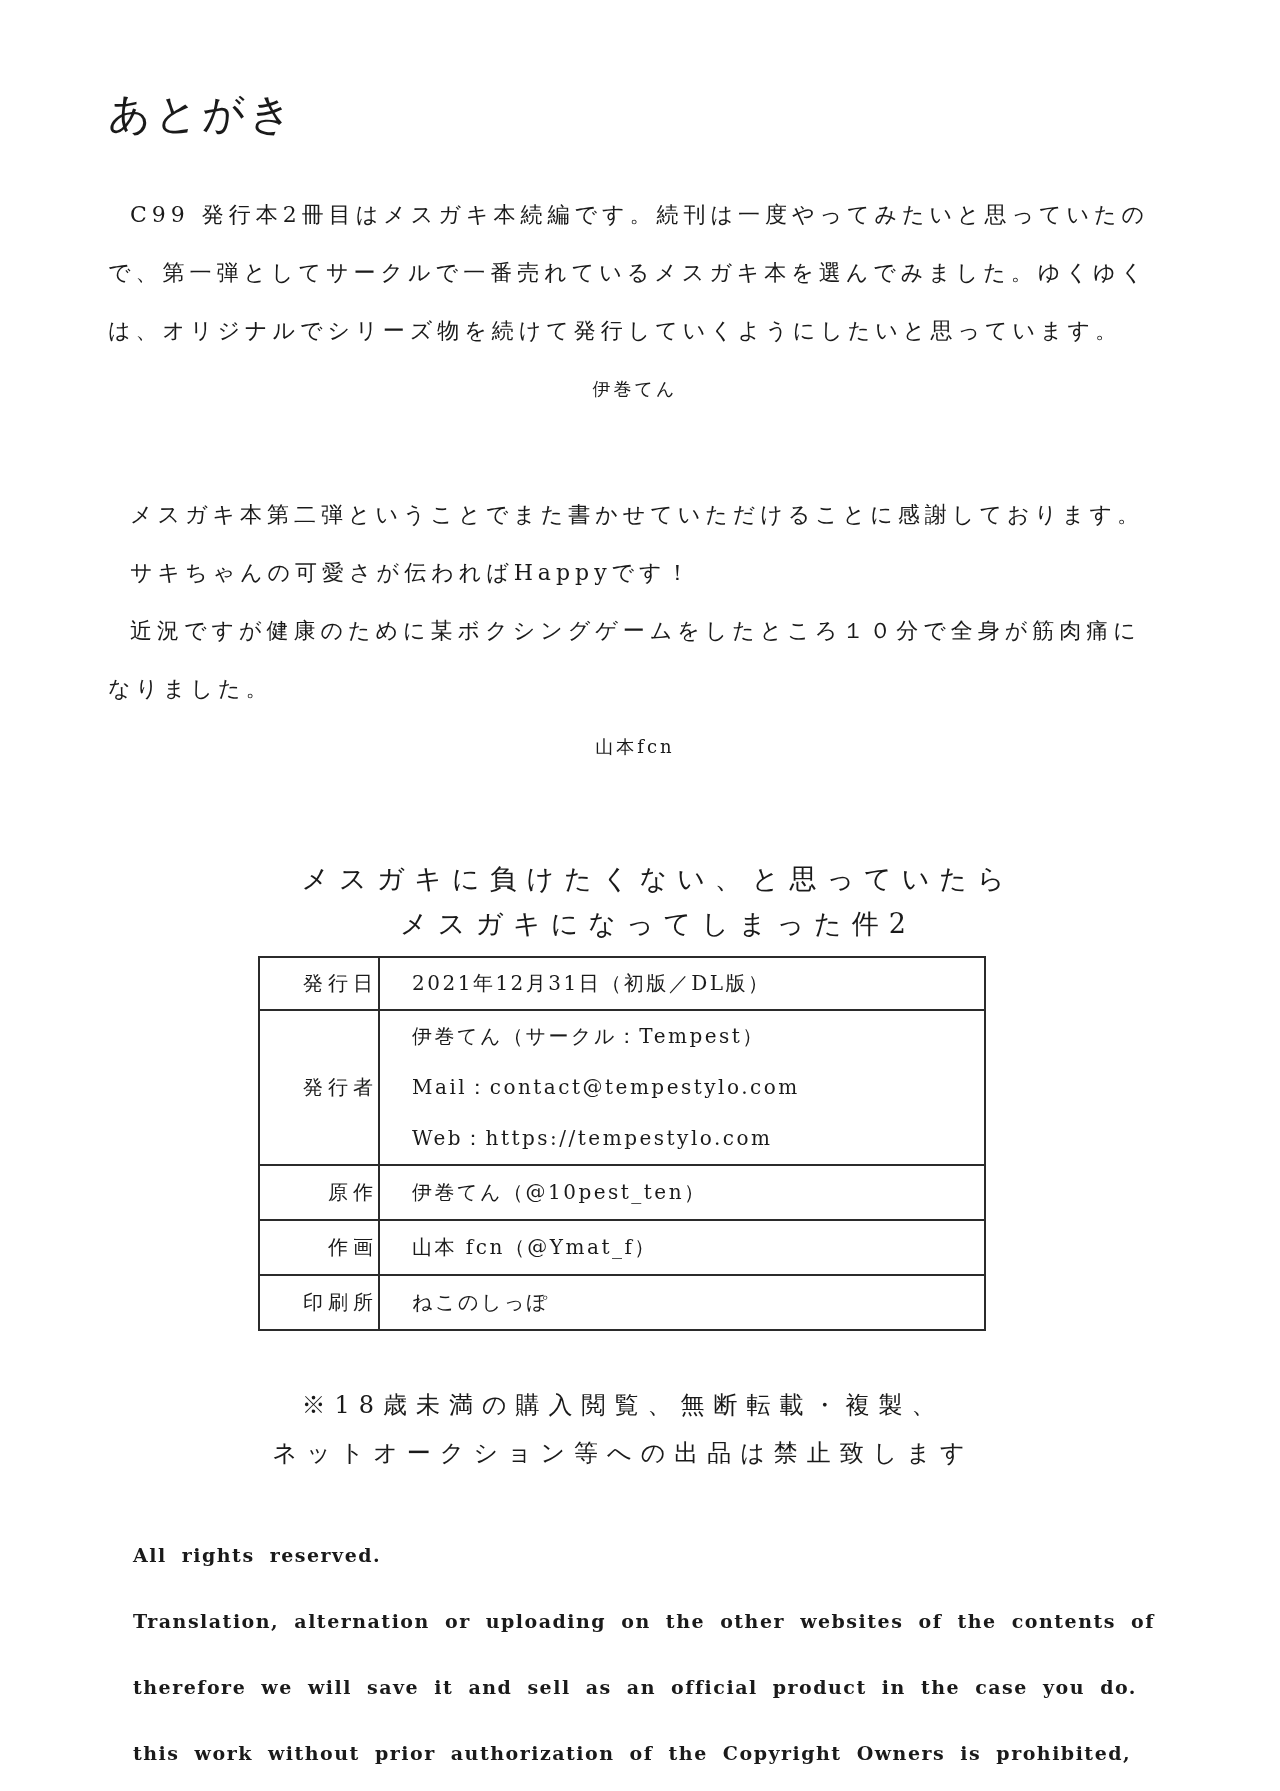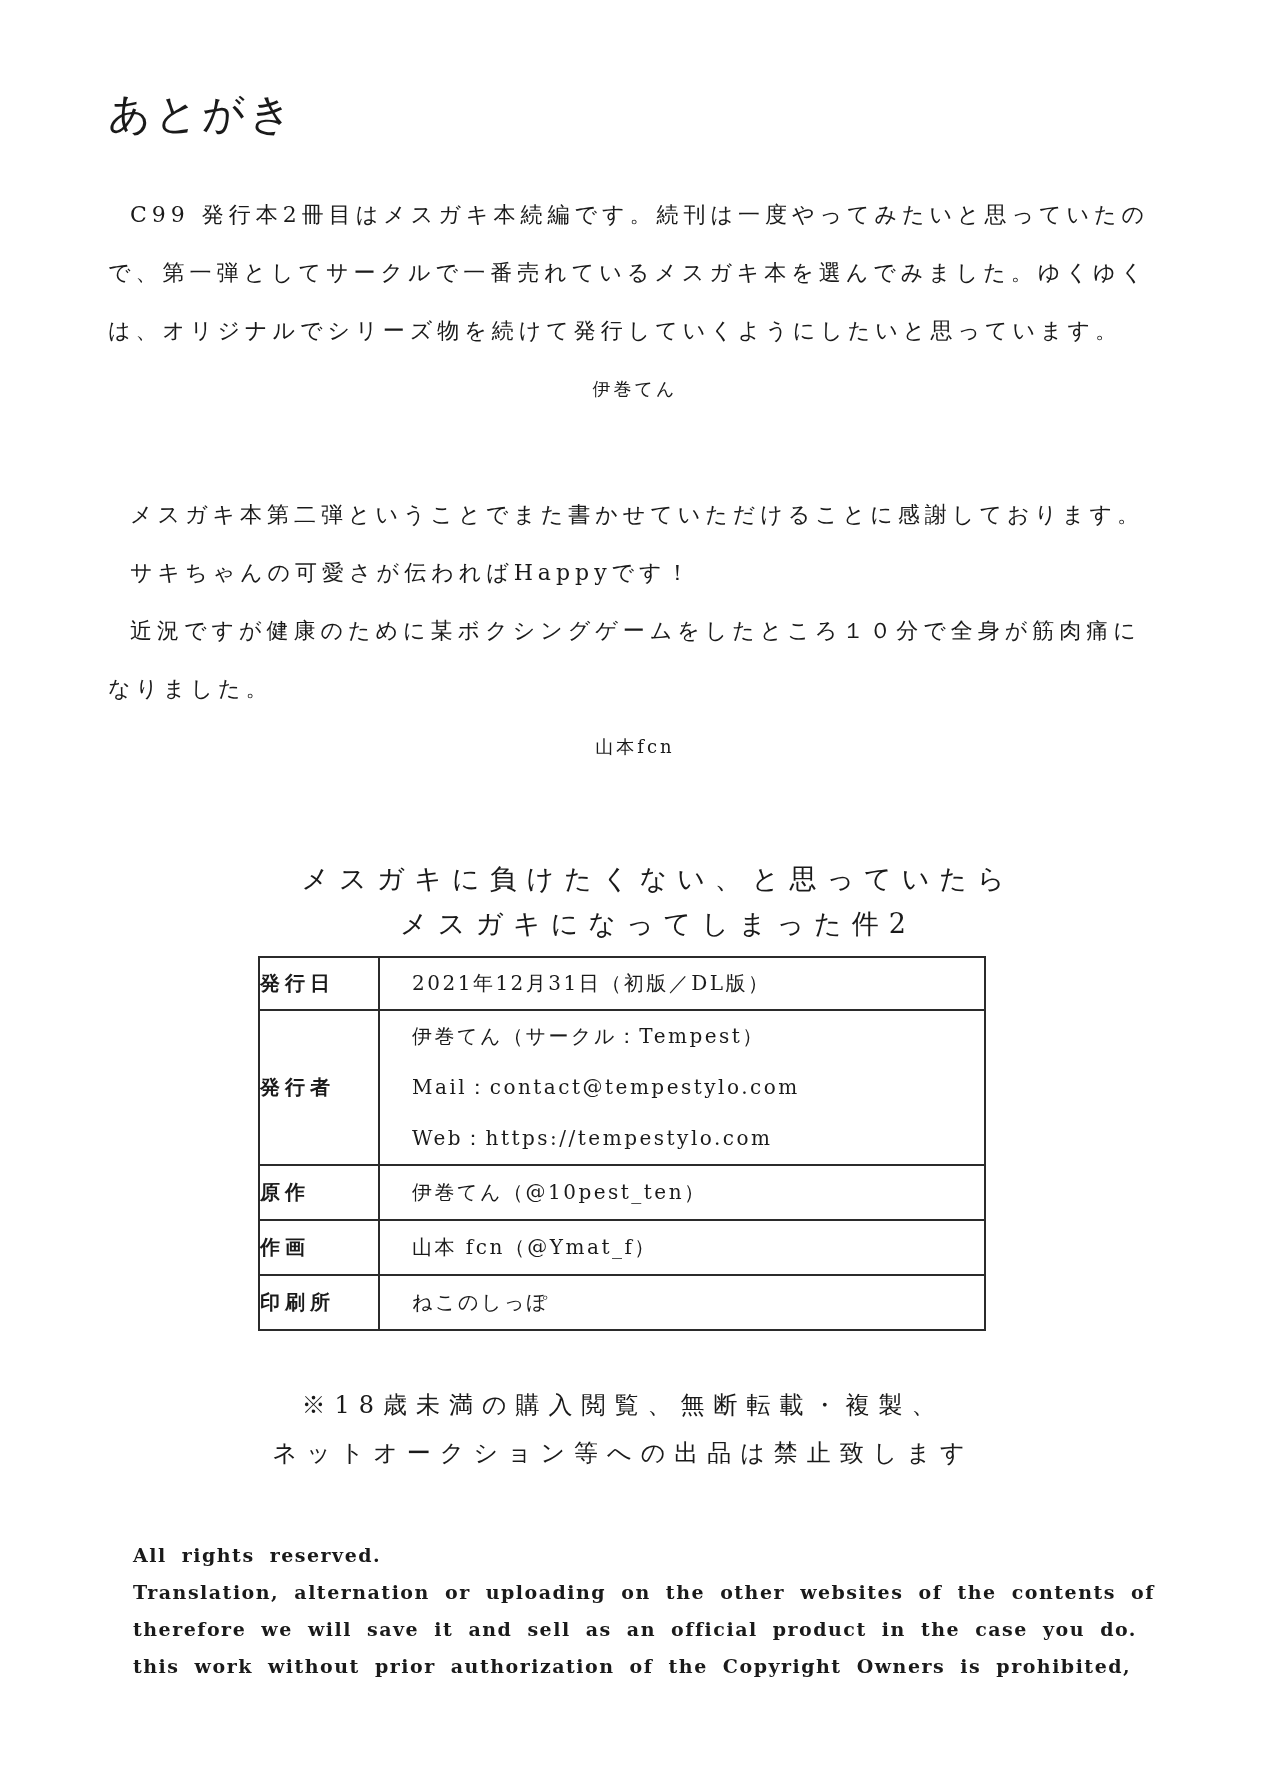--- a/index.html
+++ b/index.html
@@ -57,24 +57,23 @@
     border-collapse: collapse;
     table-layout: fixed;
   }
   .colophon-table td {
     border: 2px solid #2b2b2b;
     font-size: 20px;
     vertical-align: middle;
   }
   .colophon-table td.label {
     width: 118px;
-    text-align: left;
+    text-align: right;
     letter-spacing: 5px;
     padding: 0;
-    font-weight: bold;
   }
   .colophon-table td.value {
     padding: 0 10px 0 32px;
     letter-spacing: 2.5px;
   }
   .value-line { line-height: 51px; white-space: nowrap; }
   tr.row-single { height: 55px; border-radius: 18px; }
   tr.row-date { height: 50px; }
   tr.row-publisher { height: 155px; }
   .warning {
@@ -89,21 +88,21 @@
   .copyright {
     margin-top: 60px;
     margin-left: 25px;
     font-size: 19px;
     font-weight: bold;
     letter-spacing: 1.5px;
     word-spacing: 7px;
     line-height: 37px;
     font-family: "DejaVu Serif", "Liberation Serif", serif;
   }
-  .copyright .line { white-space: nowrap; }
+  .copyright .line { white-space: nowrap; margin-top: 29px; }
 </style>
 </head>
 <body>
 
 <div class="content">
 
   <h1 class="page-heading">あとがき</h1>
 
   <div class="afterword p1">
     <div class="line indent">C99 発行本2冊目はメスガキ本続編です。続刊は一度やってみたいと思っていたの</div>

